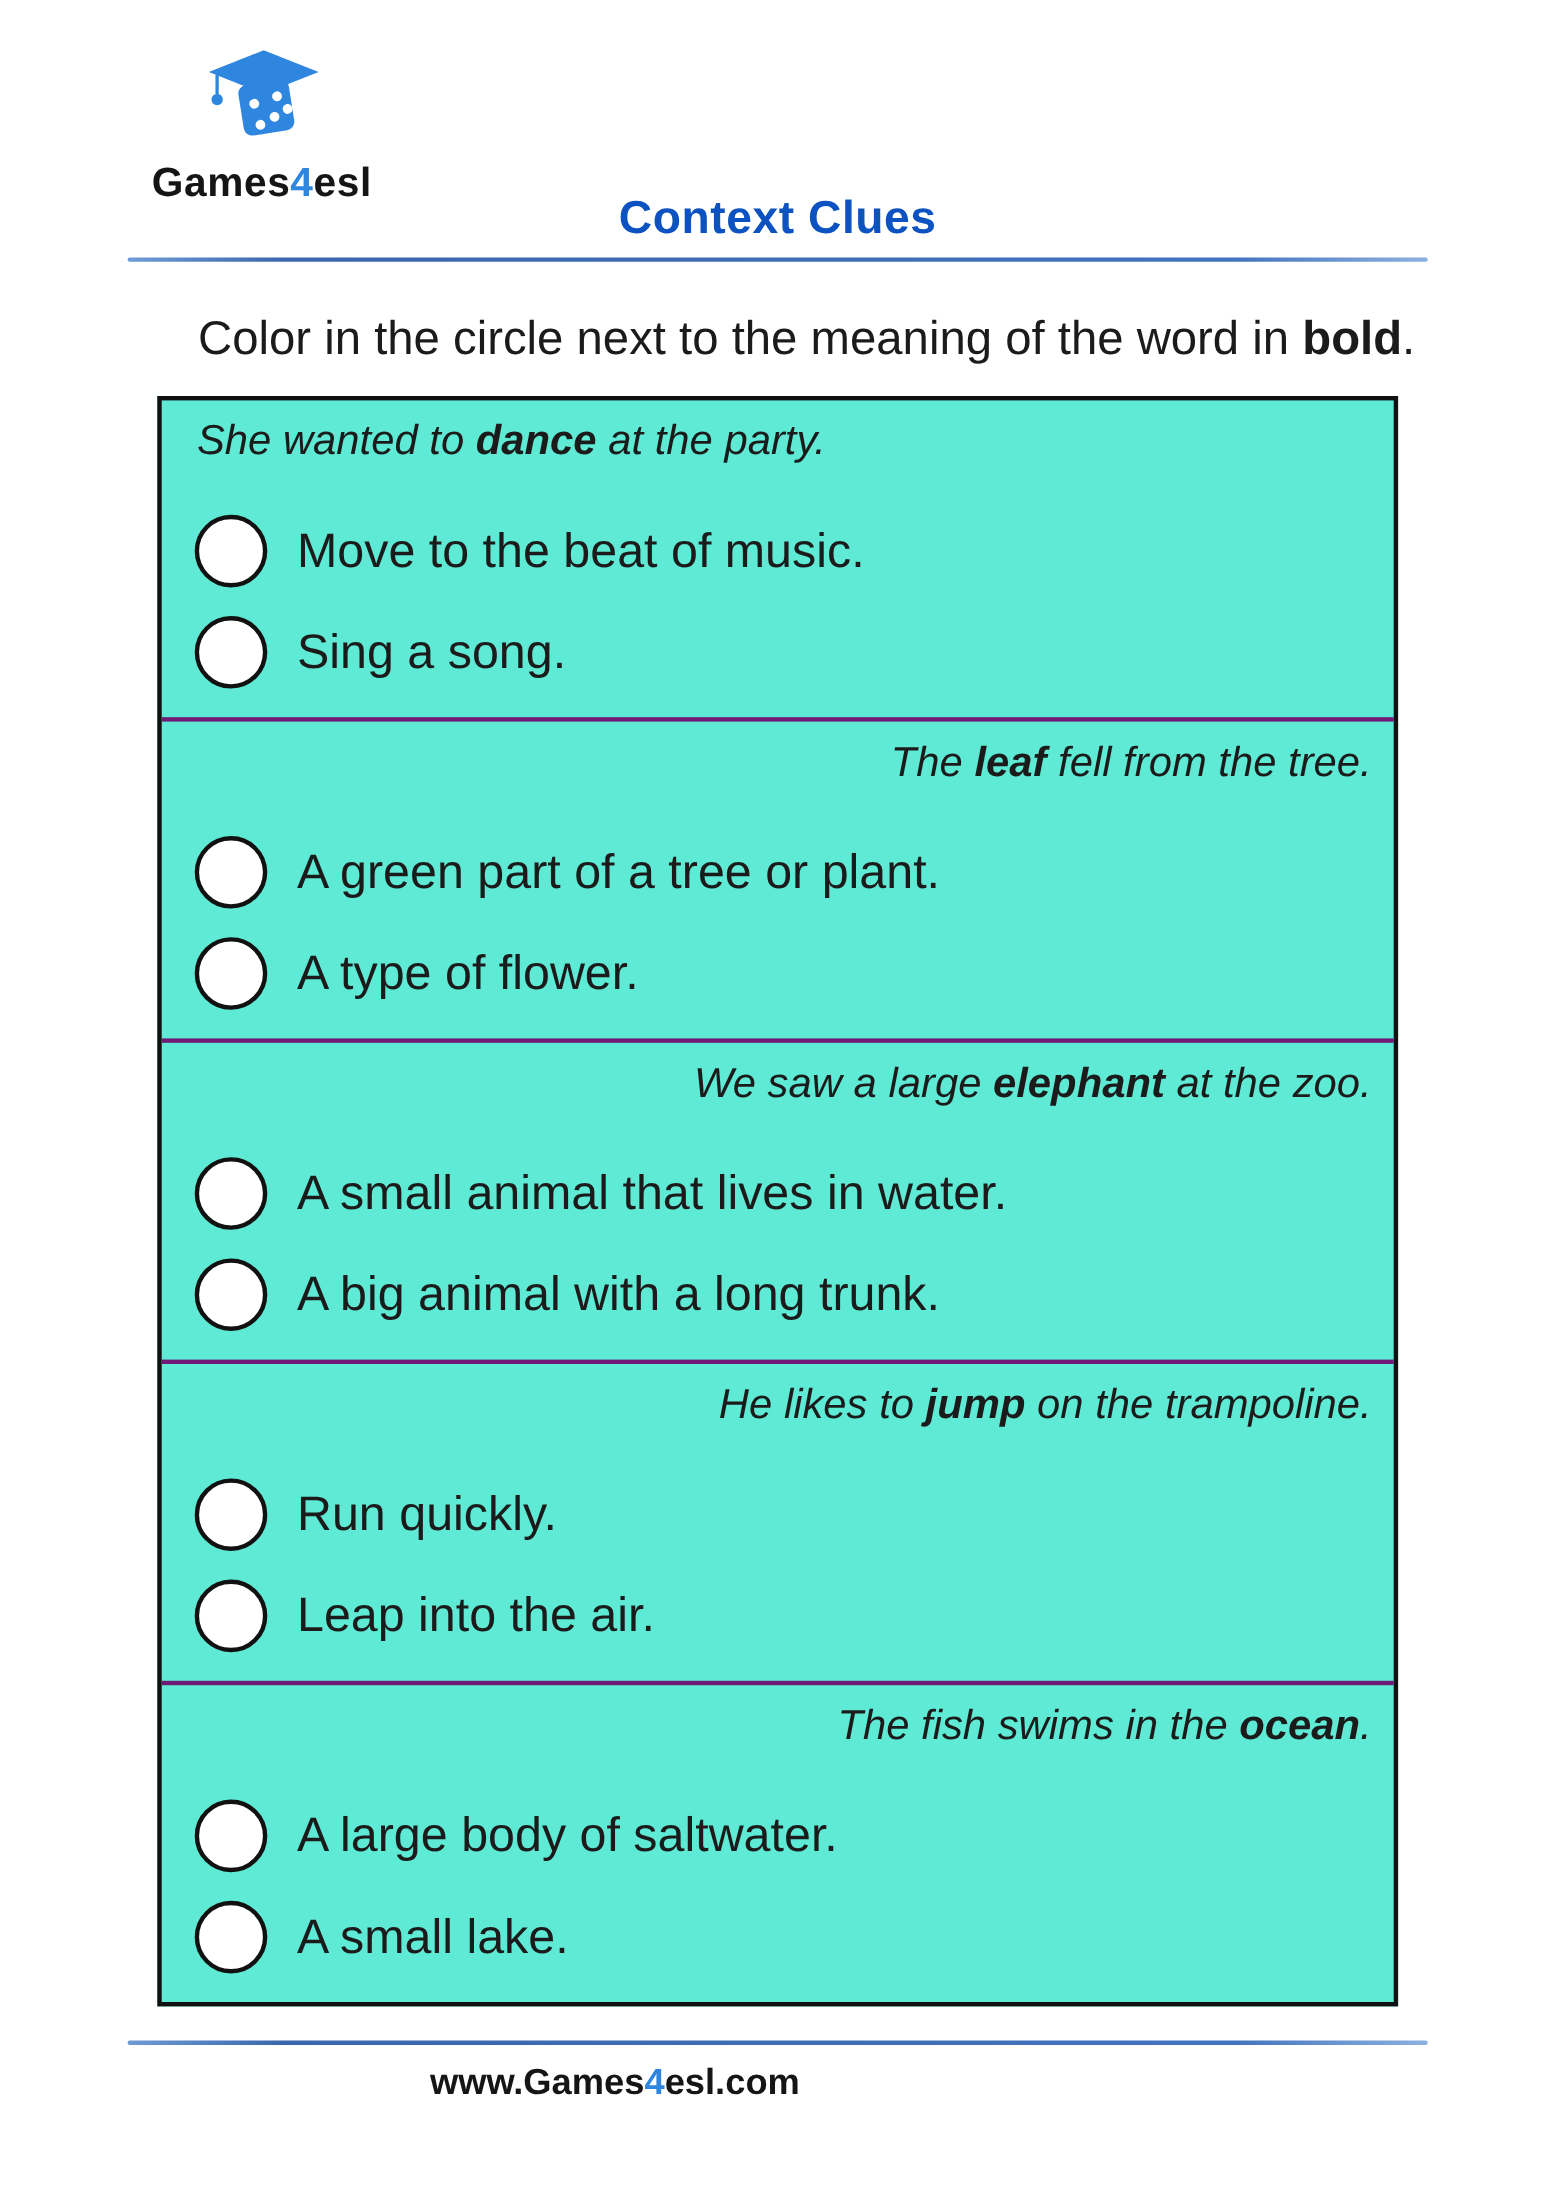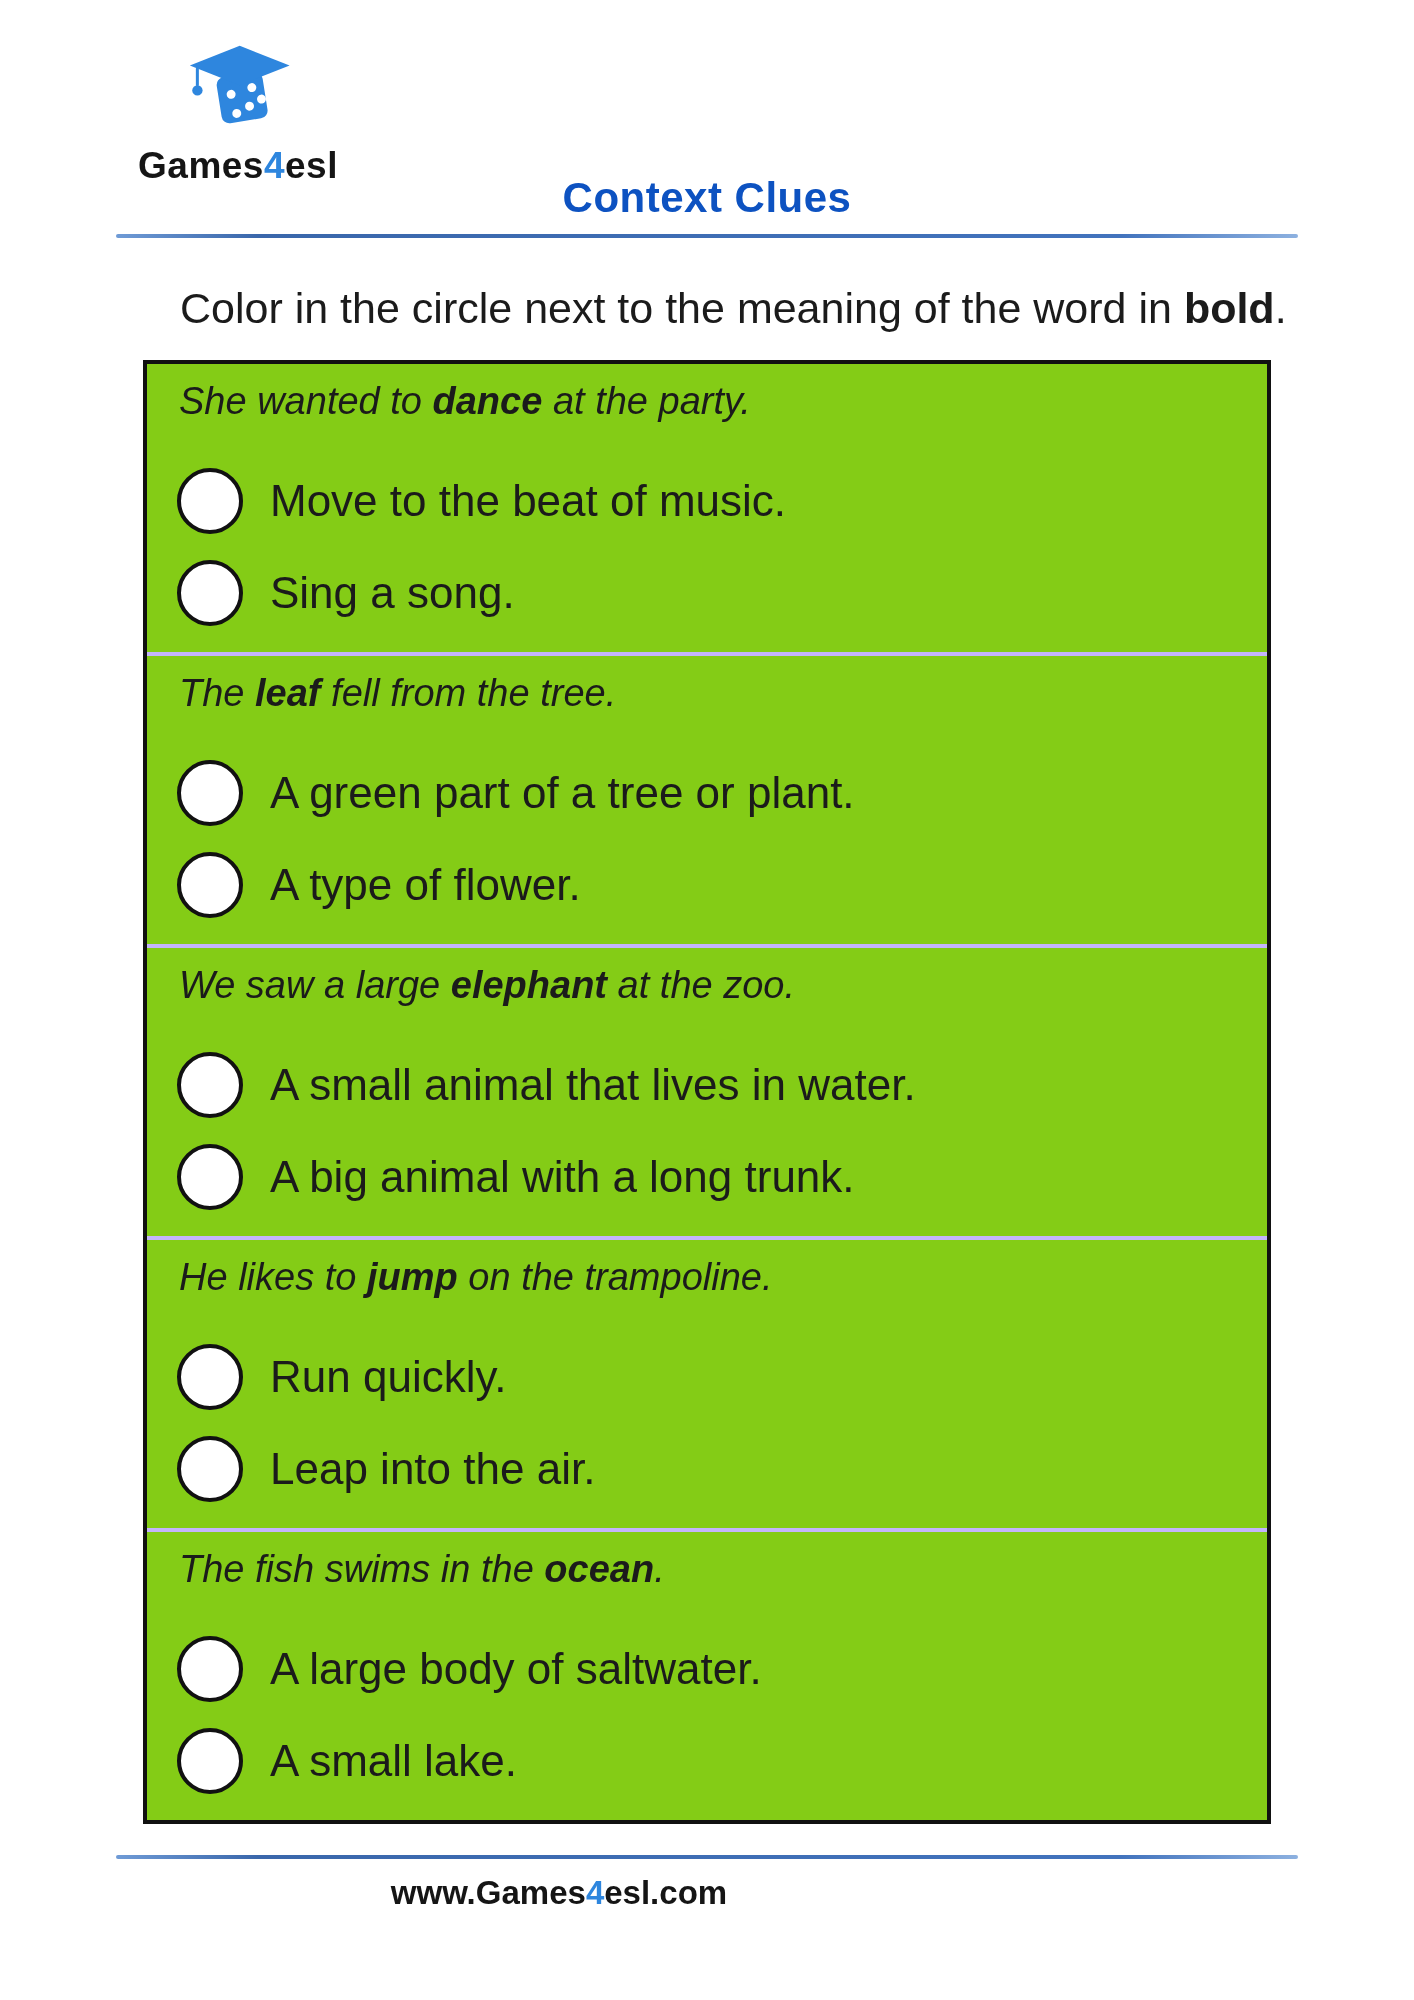--- a/index.html
+++ b/index.html
@@ -29,24 +29,24 @@
   }
   .rule-top { top:234px; }
   .rule-bottom { top:1855px; }
   .instructions {
     position:absolute; left:180px; top:284px; font-size:43px; color:#1b1b1b;
   }
   .instructions b { font-weight:700; }
   .qtable {
     position:absolute; left:143px; top:360px; width:1128px; height:1464px;
     border:4px solid #111111; box-sizing:border-box;
-    display:flex; flex-direction:column; background:#84cc16;
+    display:flex; flex-direction:column; background:#5eead4;
   }
   .qrow { flex:1 1 0; position:relative; }
-  .qrow + .qrow { border-top:4px solid #c4b5fd; }
+  .qrow + .qrow { border-top:4px solid #701a75;text-align:right; }
   .sentence {
     position:absolute; left:32px; top:16px; right:20px;
     font-size:38px; font-style:italic; font-weight:500; color:#1b1b1b;
     white-space:nowrap;
   }
   .sentence b { font-weight:800; }
   .option {
     position:absolute; left:30px; display:flex; align-items:center;
   }
   .option.first  { top:104px; }

